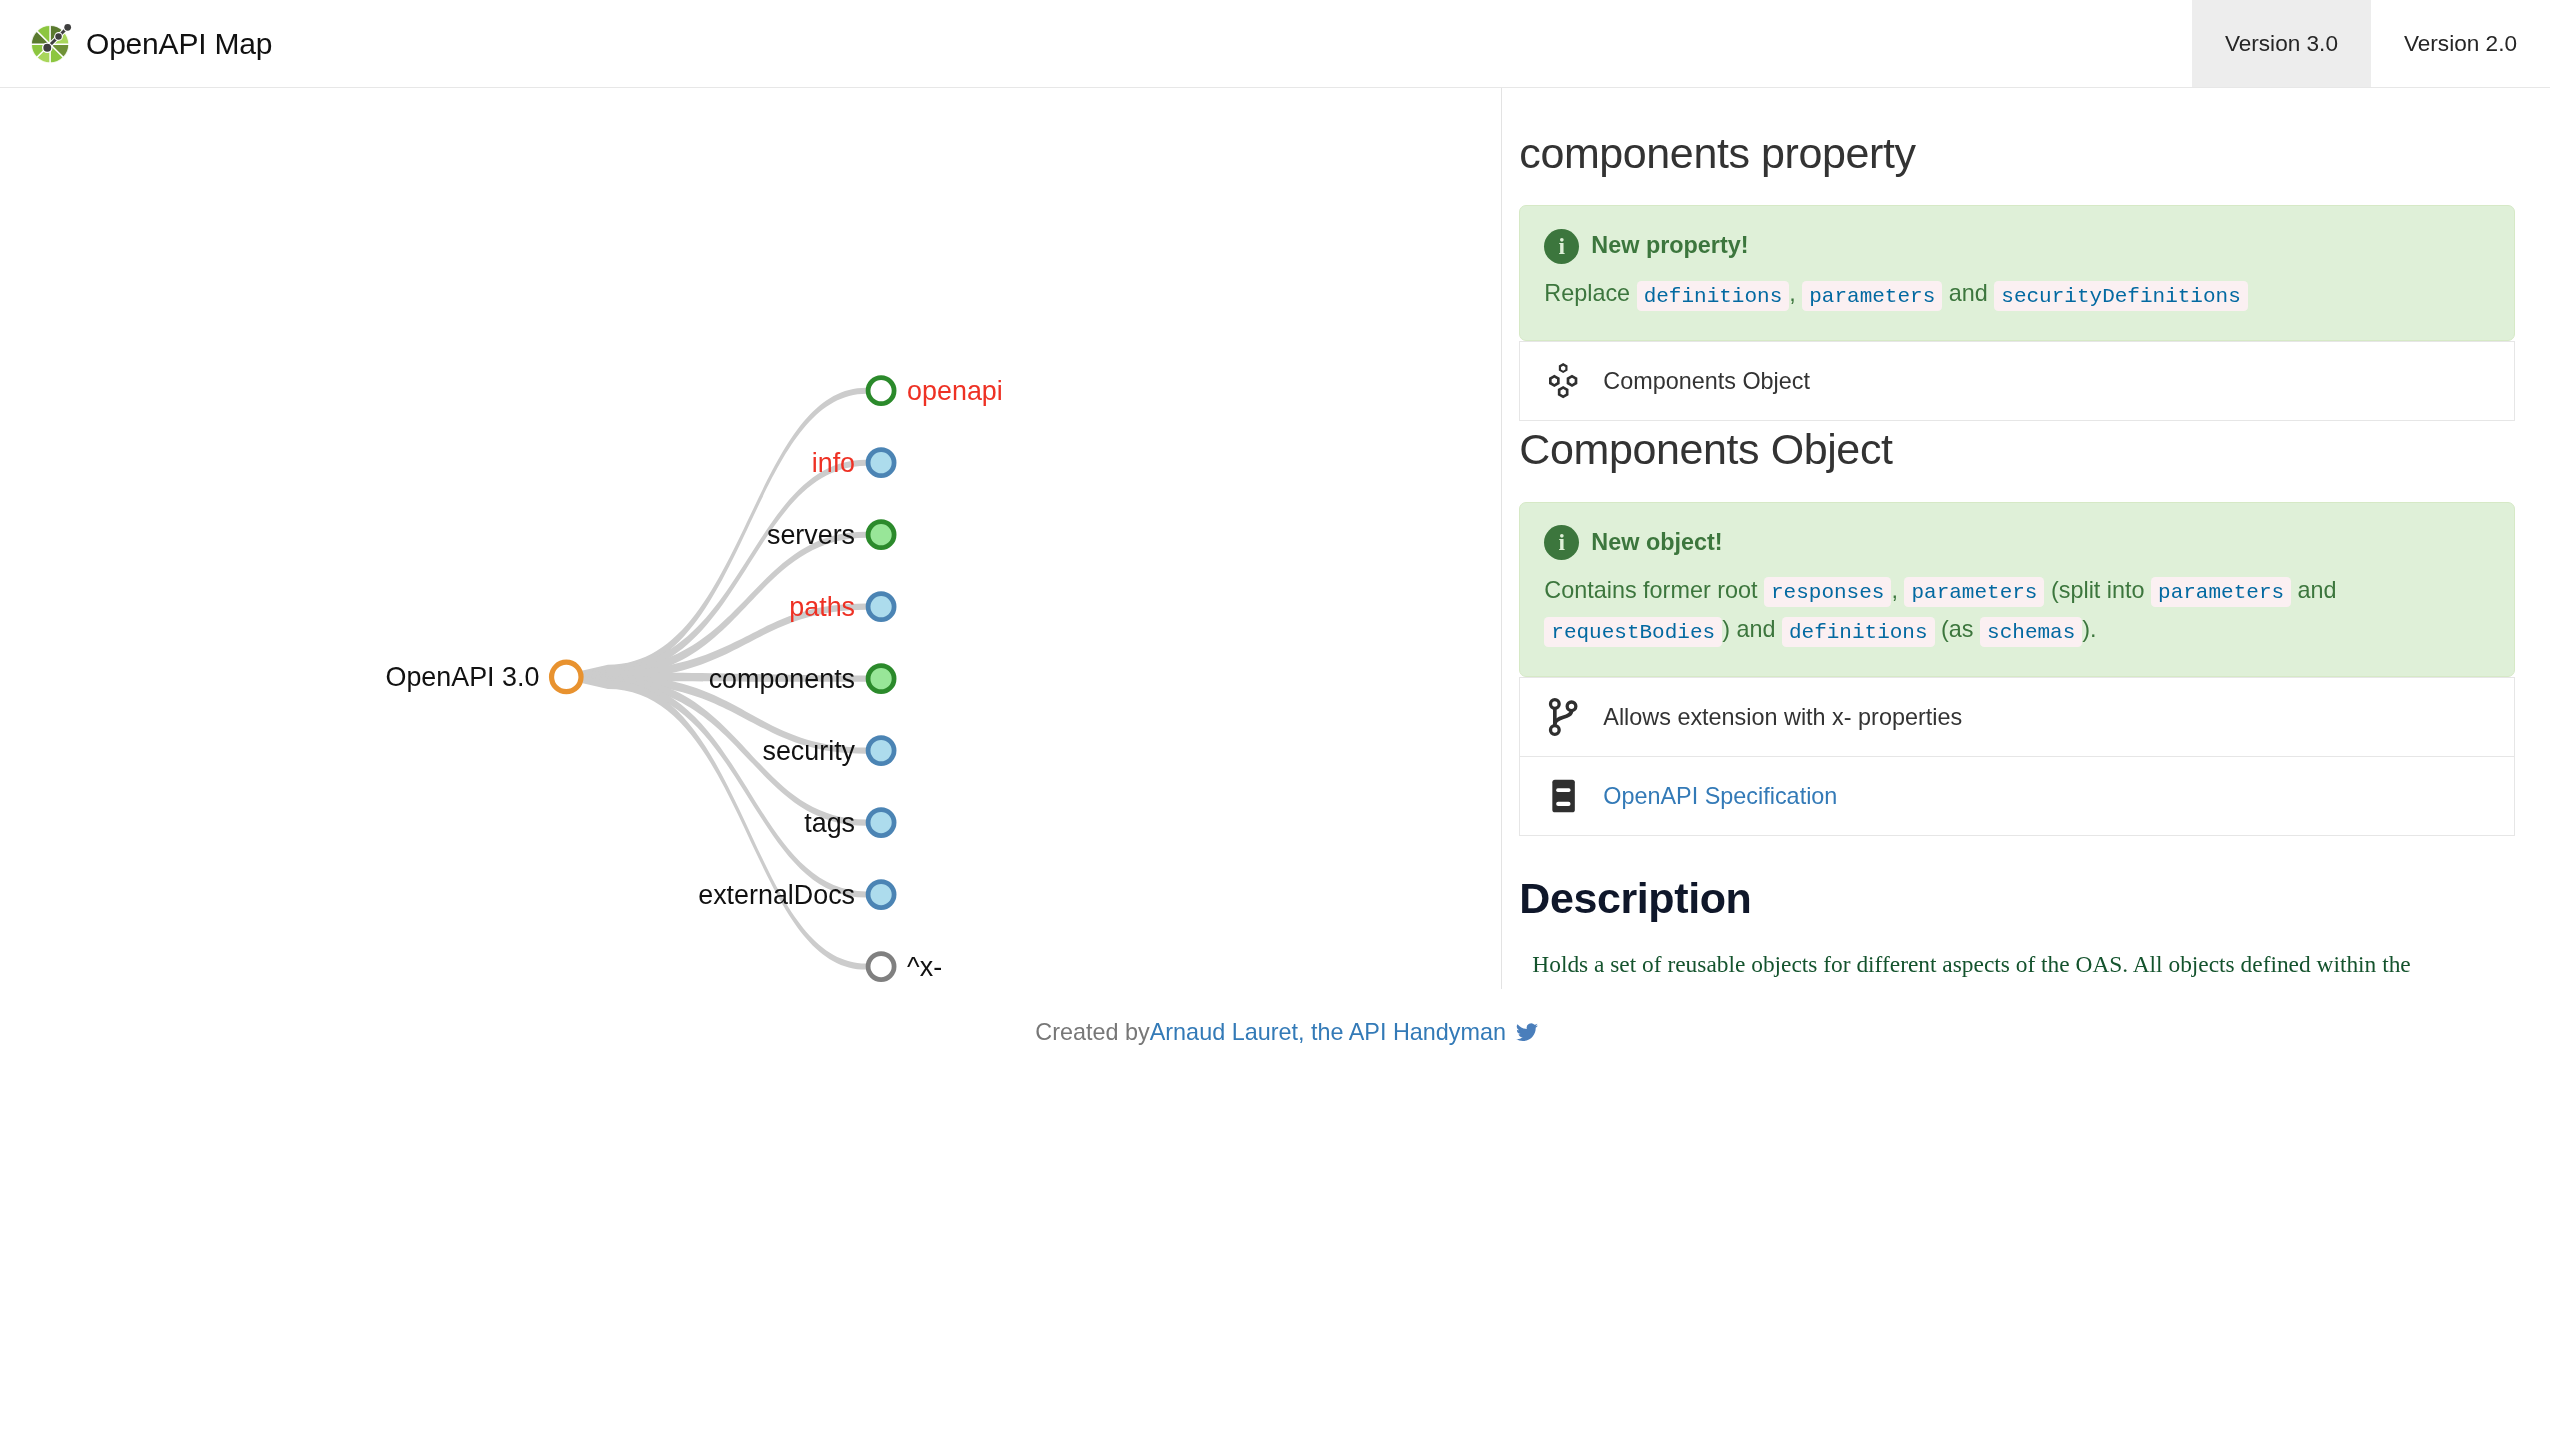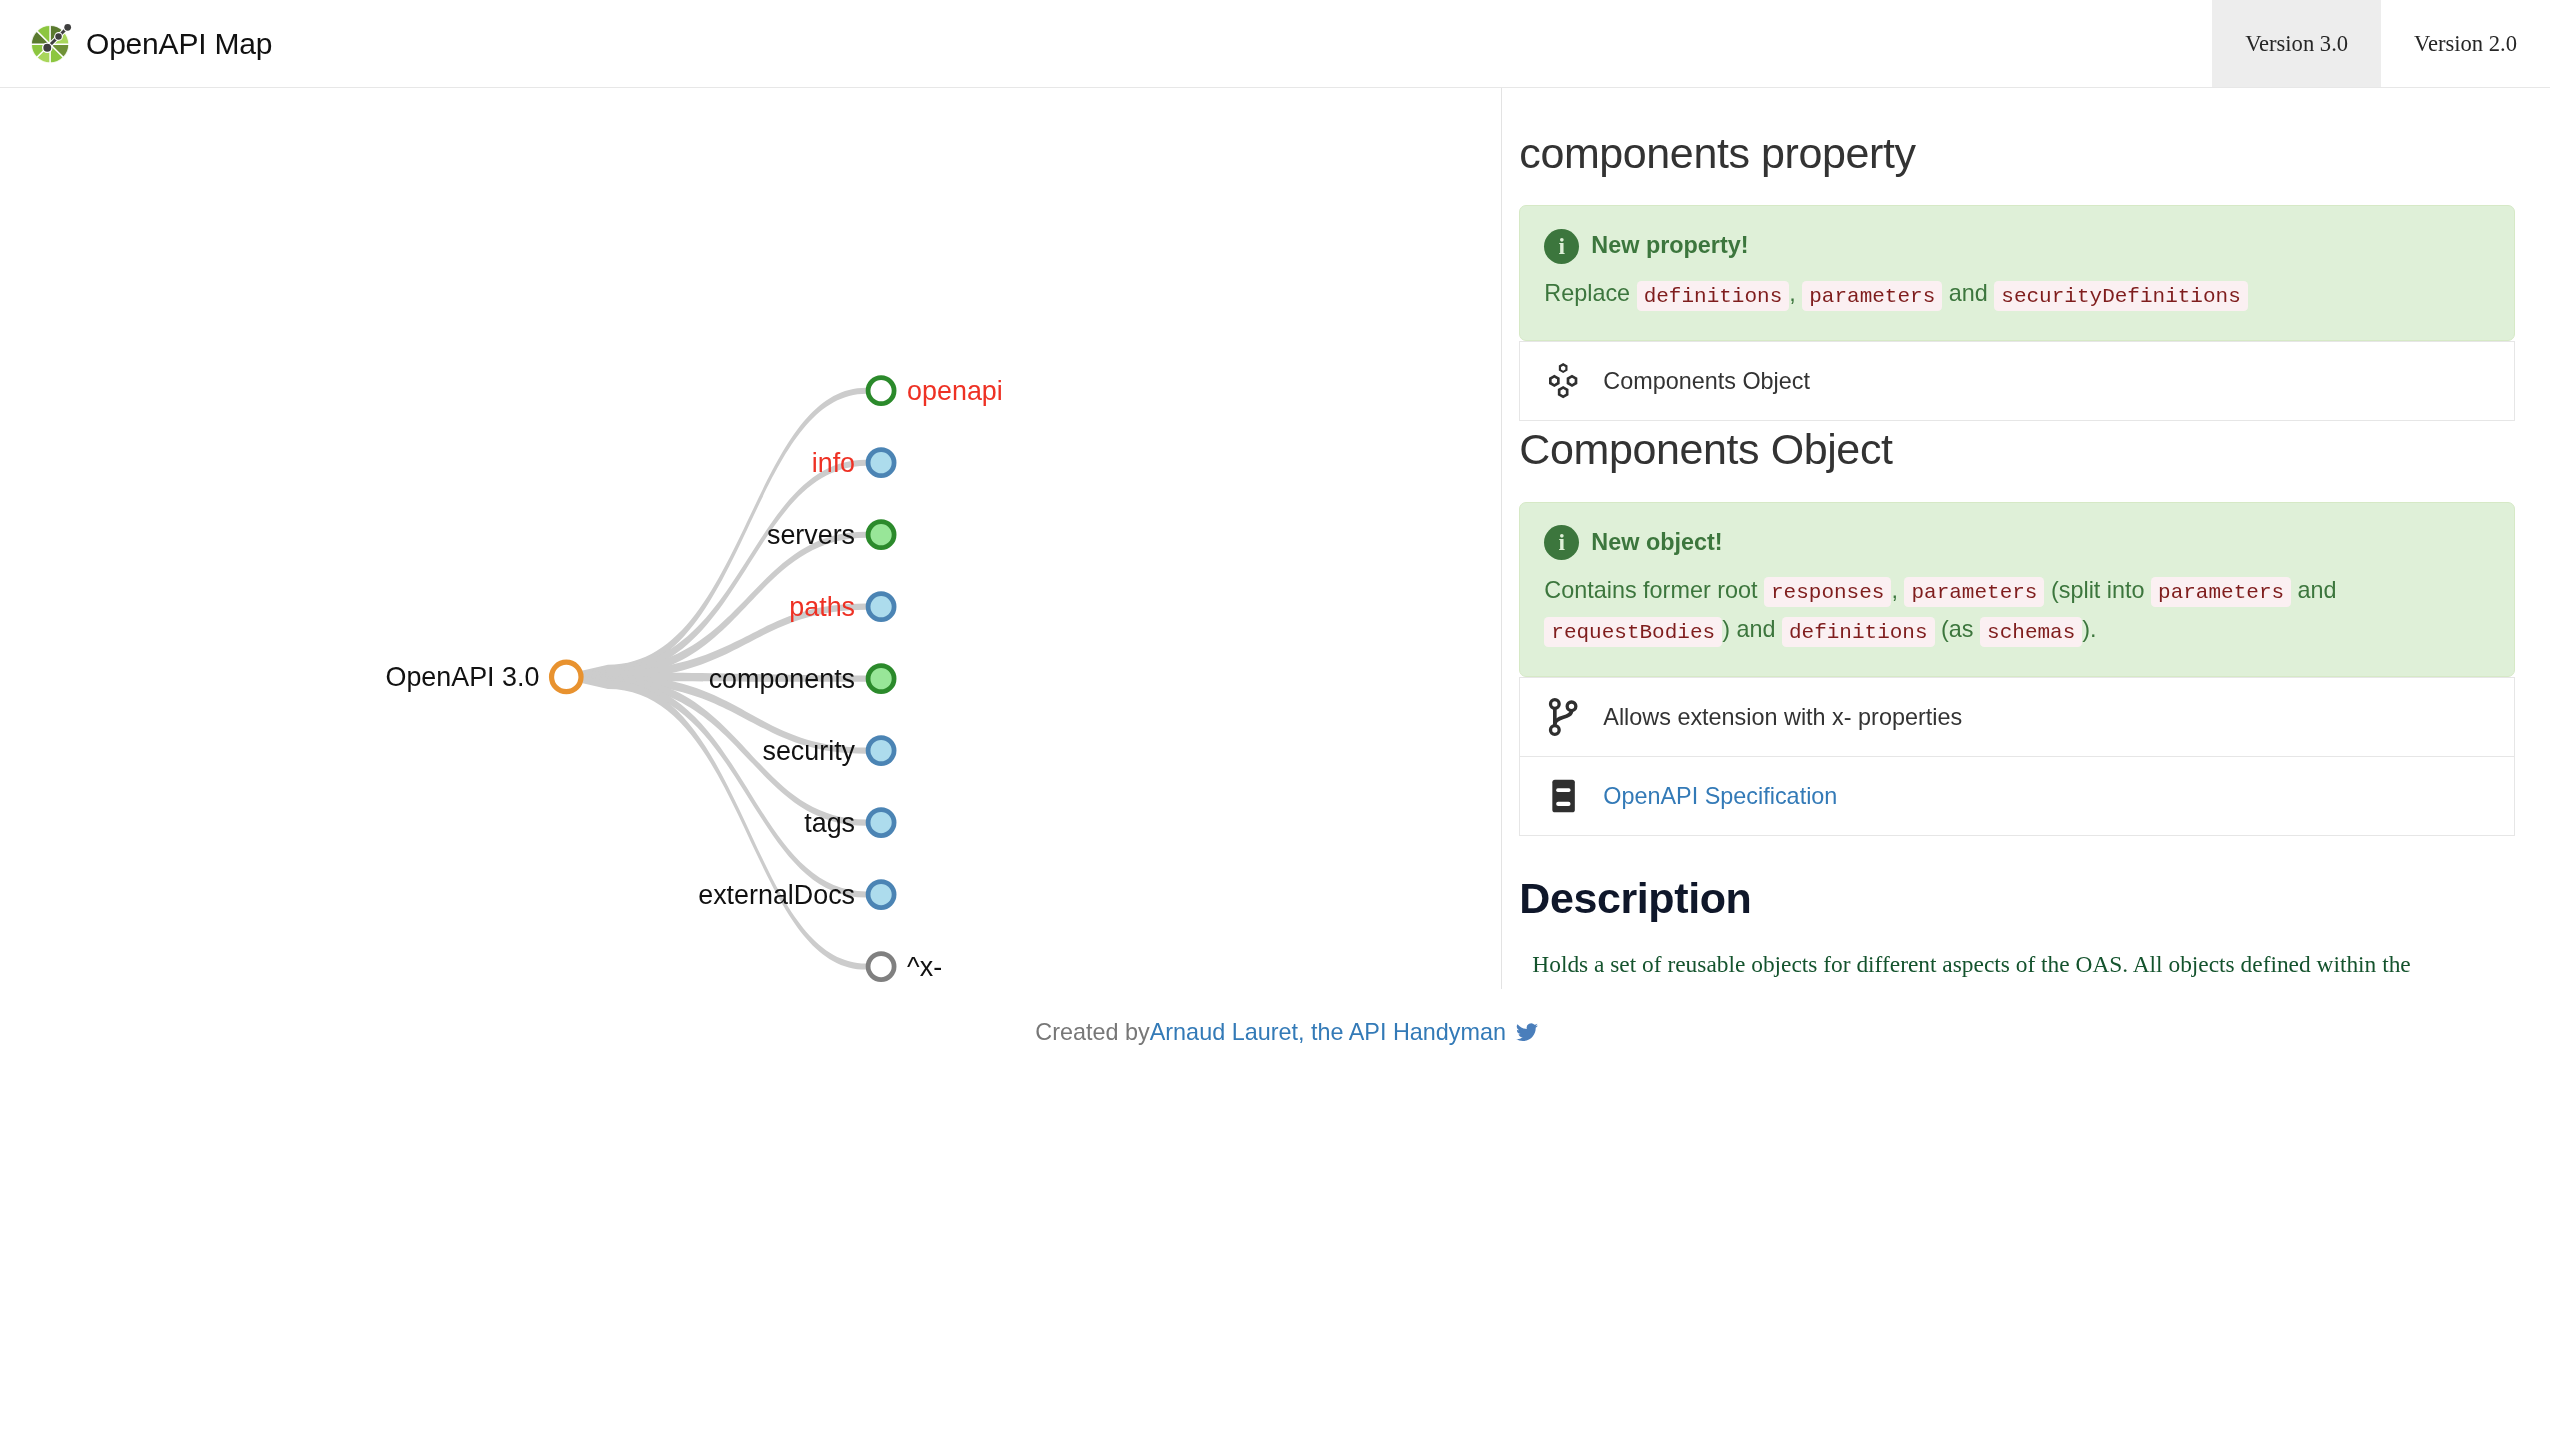--- a/index.html
+++ b/index.html
@@ -31,21 +31,21 @@
     font-size: 30px; color: #111; font-weight: 400; letter-spacing: -0.2px;
     white-space: nowrap;
   }
   .nav-tabs { display: flex; align-items: stretch; }
   .nav-tab {
     display: flex; align-items: center; justify-content: center;
     padding: 0 33px;
     font-size: 22.6px; color: #262626; white-space: nowrap;
     cursor: pointer; background: transparent;
     border: none;
-    font-family: Liberation Serif, serif;
+    font-family: Liberation Sans, sans-serif;
   }
   .nav-tab.active { background: #ededed; }
 
   
   .main {
     position: absolute; top: 88px; left: 0;
     width: 2550px; height: 1281px;
     display: flex;
     border-bottom: 1.7px solid #e3e3e3;
   }
@@ -97,21 +97,21 @@
     background: #3c763d; color: #dff0d8;
     display: inline-flex; align-items: center; justify-content: center;
     font-size: 23.4px; font-weight: 700; font-family: "Liberation Serif", serif;
     flex: 0 0 auto; line-height: 1;
   }
   .alert-body { font-size: 23.4px; line-height: 1.7; }
 
   code, .code {
     font-family: "Liberation Mono", monospace;
     background: #fbf0f2;
-    color: #7f1d1d;
+    color: #0369a1;
     font-size: 21px;
     padding: 3.5px 7px;
     border-radius: 4.3px;
     white-space: nowrap;
   }
 
   .card-list { margin-top: 0; }
   .card-item {
     border: 1.7px solid #e6e6e6;
     border-top: none;

